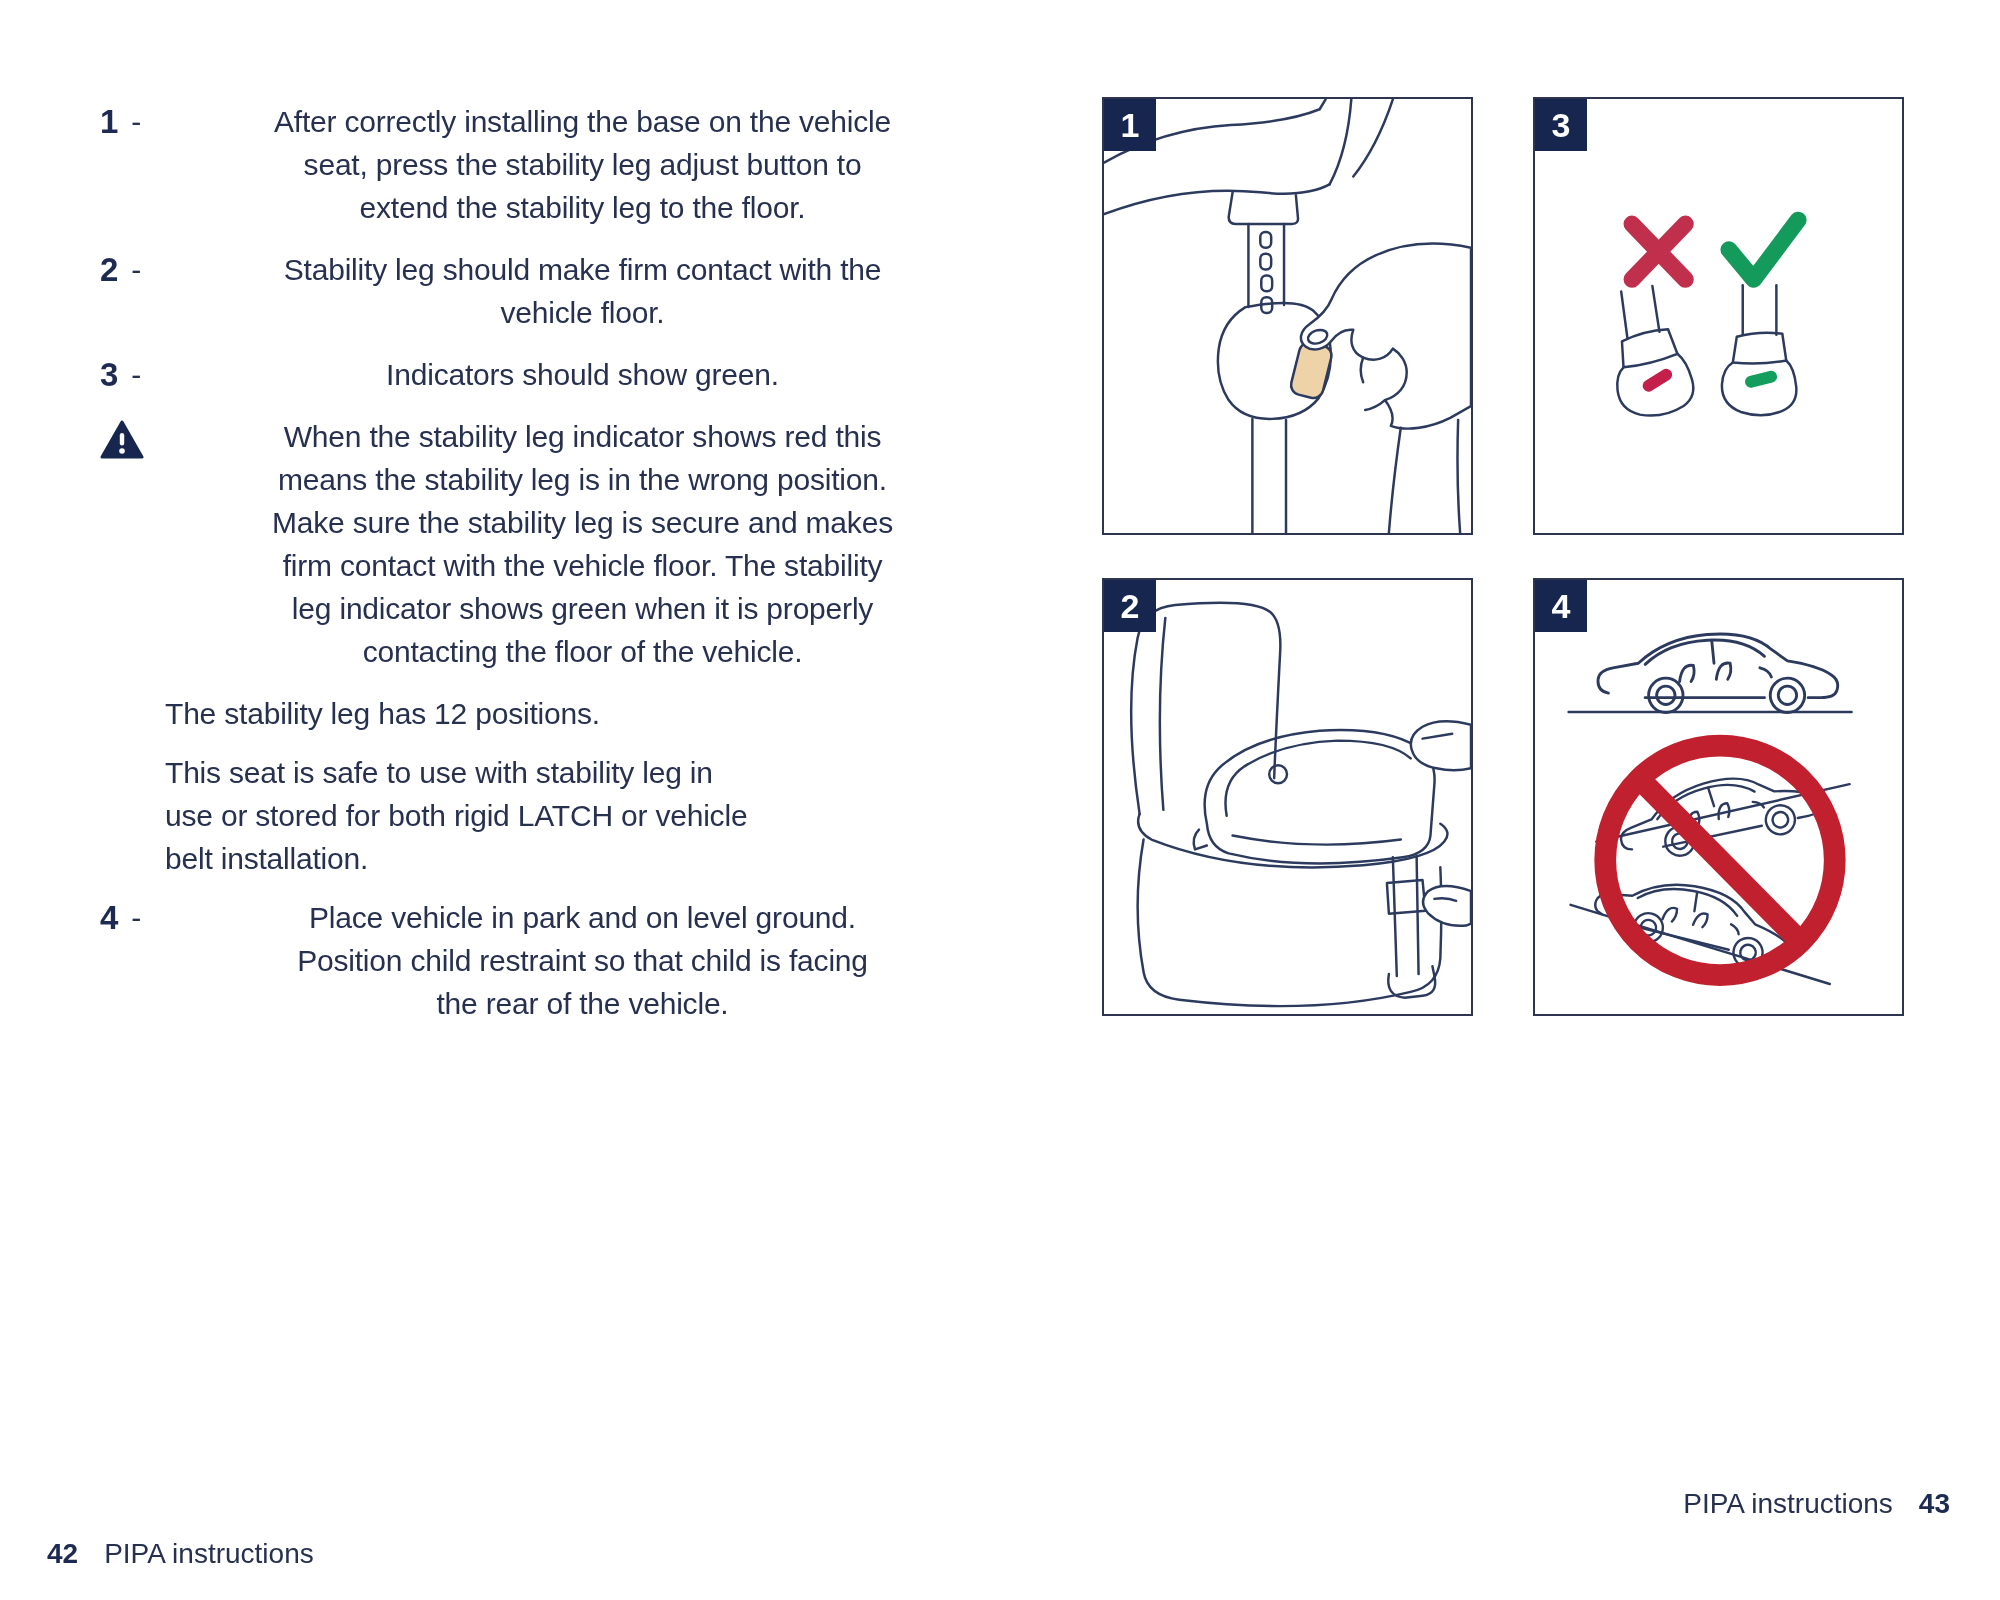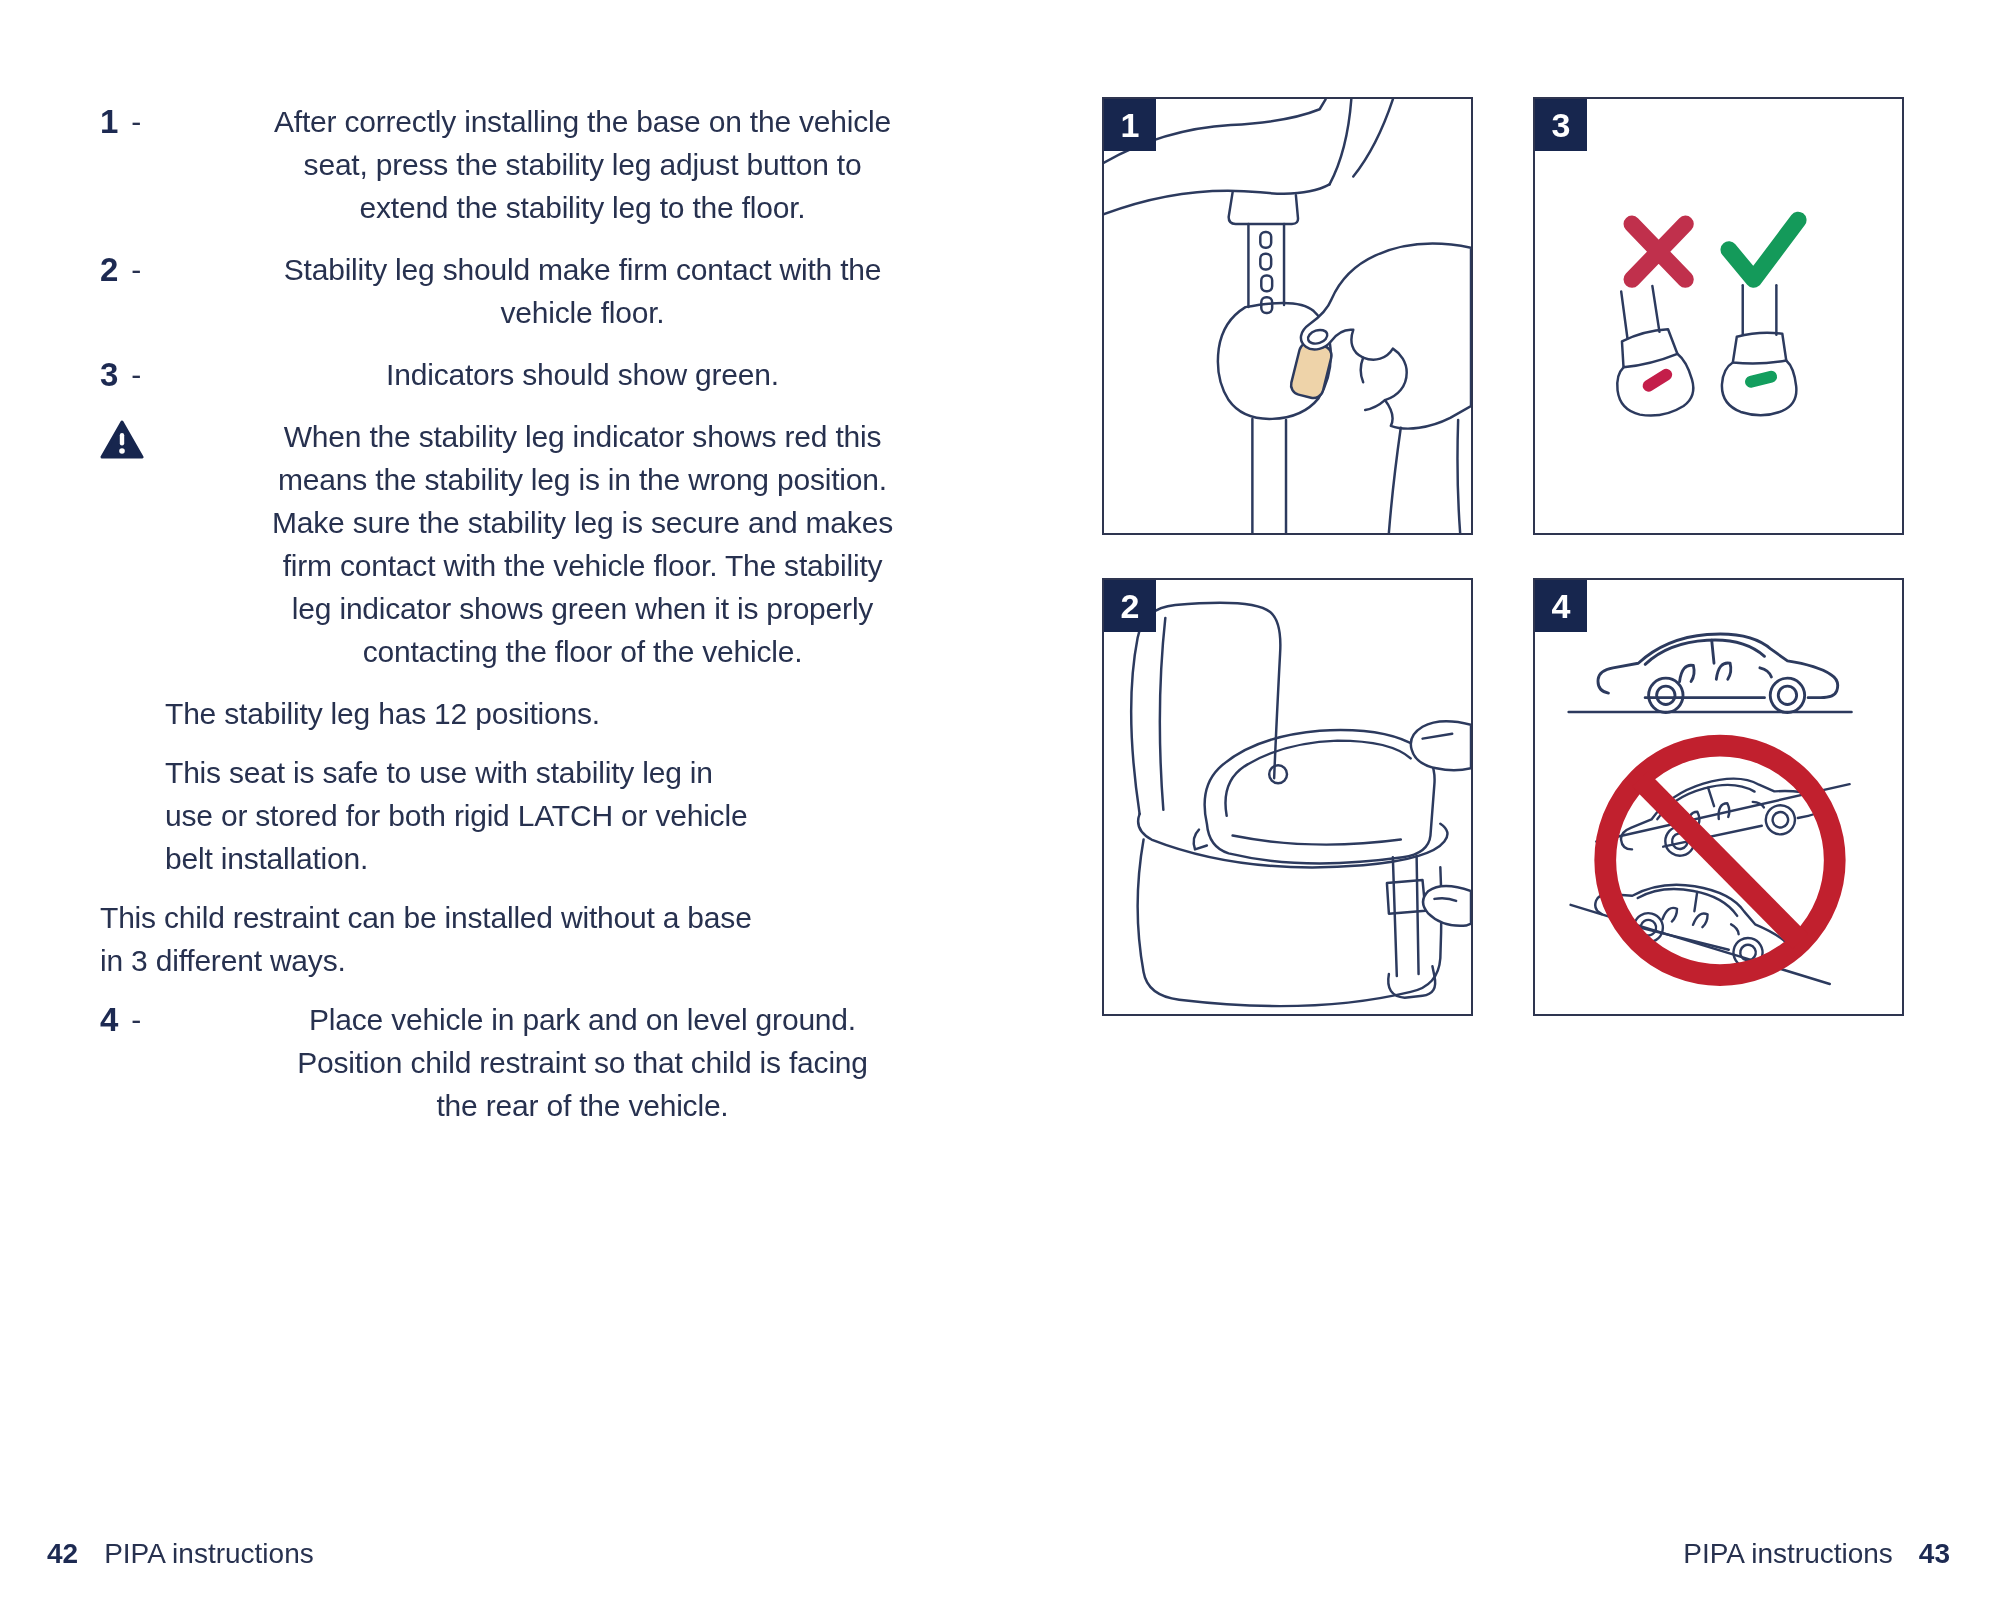--- a/index.html
+++ b/index.html
@@ -25,21 +25,21 @@
   .fig svg{position:absolute;left:0;top:0;width:100%;height:100%;}
   .badge{position:absolute;top:0;left:0;width:52px;height:52px;background:#17264e;
     color:#fff;font-size:34px;font-weight:700;display:flex;align-items:center;justify-content:center;z-index:2;}
   
   .ink *{stroke:#2c3a5e;stroke-width:2.5px;fill:none;stroke-linecap:round;stroke-linejoin:round;}
   .ink .fw{fill:#ffffff;}
   
   .footer{position:absolute;font-size:28px;line-height:32px;color:#27314f;}
   .footer .pg{font-weight:700;color:#1d2a52;}
   .f-left{left:47px;top:1538px;}
-  .f-right{right:50px;top:1538px;}
+  .f-right{right:50px;top:1488px;}
   .footer span{margin:0;}
   .f-left .pg{margin-right:26px;}
   .f-right .pg{margin-left:26px;}
 </style>
 </head>
 <body>
 
 <main class="text-col">
 
   <div class="block">
@@ -85,22 +85,20 @@
 contacting the floor of the vehicle.</span>
   </div>
 
   <p class="para ind">The stability leg has 12 positions.</p>
 
   <p class="para ind">This seat is safe to use with stability leg in
 use or stored for both rigid LATCH or vehicle
 belt installation.</p>
 
 
-  <p class="para">This child restraint can be installed without a base
-in 3 different ways.</p>
 
   <div class="block">
     <span class="marker">
       <span class="num">4</span>
       <span class="dash">-</span>
     </span>
     <span class="btxt">Place vehicle in park and on level ground.
 Position child restraint so that child is facing
 the rear of the vehicle.</span>
   </div>

